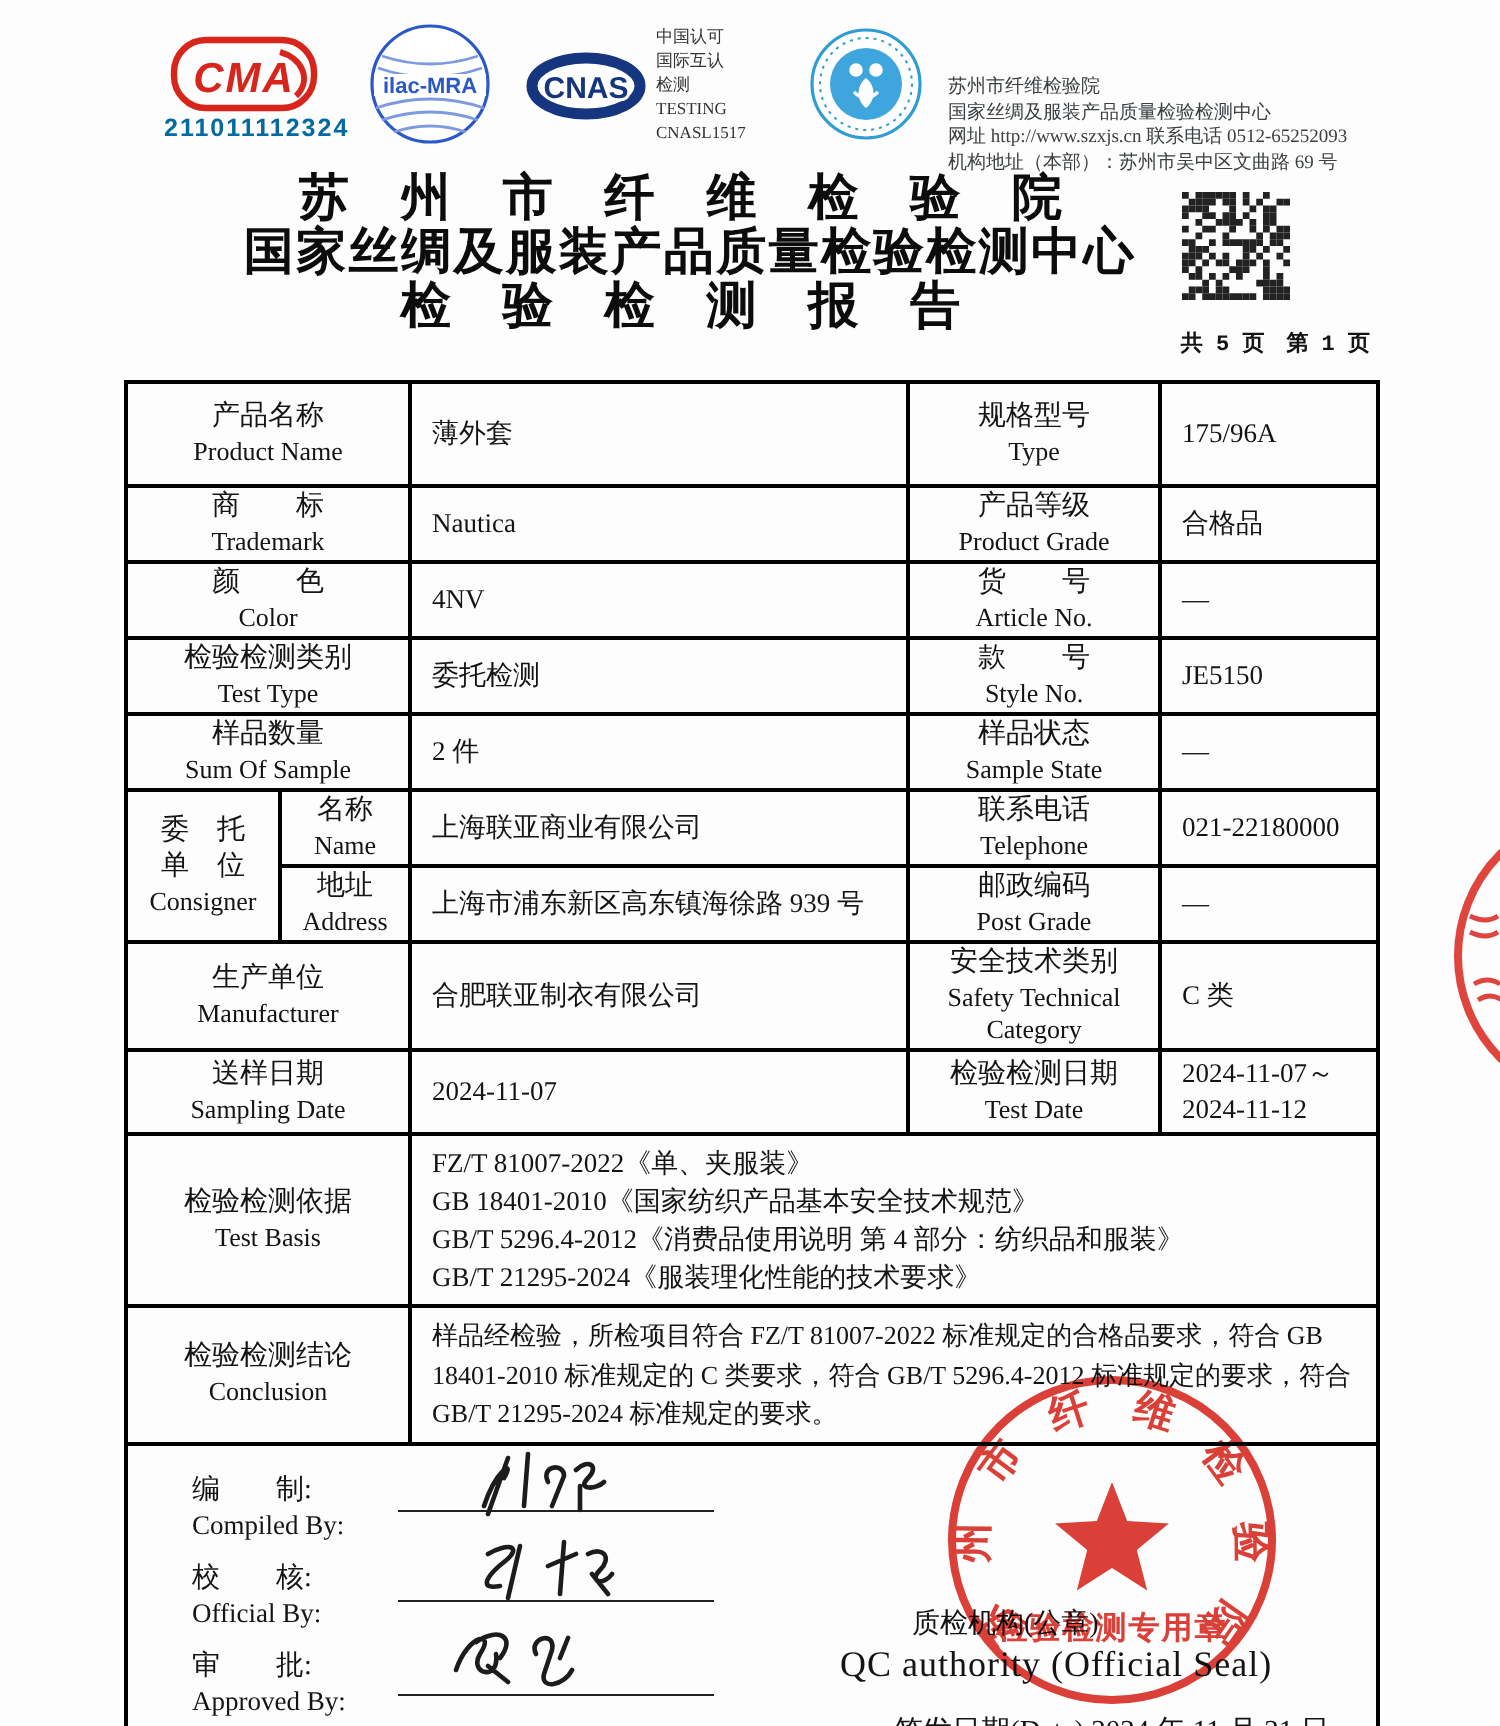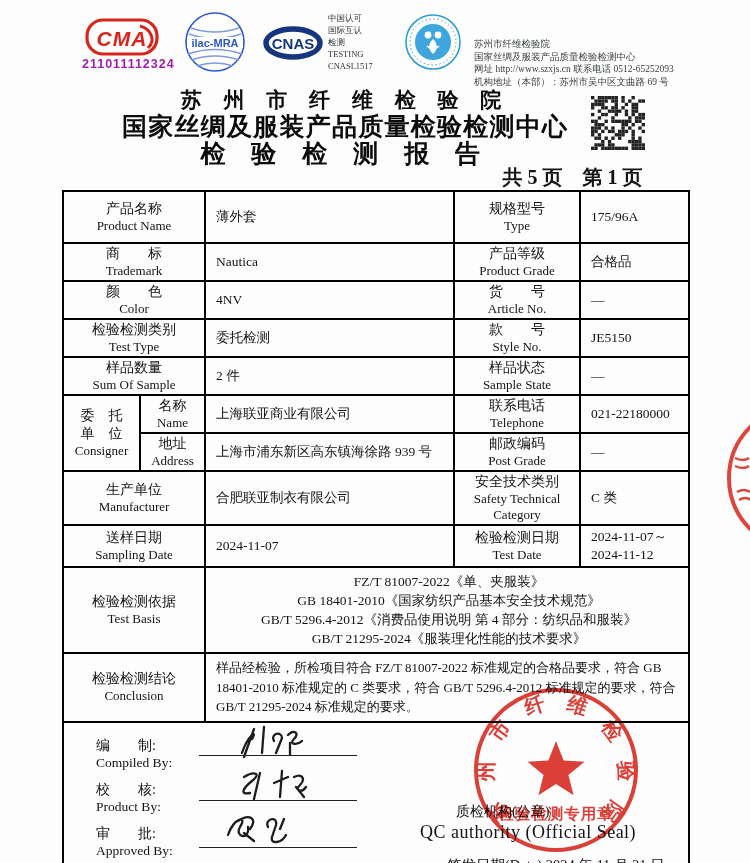--- a/index.html
+++ b/index.html
@@ -7,47 +7,47 @@
   #page {
     position:relative; width:750px; height:863px; margin:0 auto;
     background:#fdfdfd; overflow:hidden;
     font-family:"Liberation Serif","DejaVu Serif",serif; color:#141414;
   }
   .abs { position:absolute; }
   .ws-pre { white-space:pre-line; }
 
   
   .cma-num { left:82px; top:57px; width:100px; font-family:"Liberation Sans","DejaVu Sans",sans-serif;
-             font-weight:bold; font-size:12.5px; letter-spacing:1px; color:#a21caf; }
+             font-weight:bold; font-size:12.5px; letter-spacing:1px; color:#0369a1; }
   .cnas-side { left:328px; top:12px; font-size:8.5px; line-height:12px; color:#333;
                font-family:"Liberation Serif",serif; }
   .inst-info { left:474px; top:14px; font-size:9.5px; line-height:12.5px; color:#3c4043;margin-top:24px; }
 
   
   .title-block { left:40px; top:86px; width:610px; text-align:center;
                  font-family:"Liberation Sans","DejaVu Sans",sans-serif; font-weight:bold; color:#0c0c0c; }
-  .title-l1 { font-size:21px; letter-spacing:0.38em; line-height:27px; }
+  .title-l1 { font-size:25px; letter-spacing:0.38em; line-height:27px; }
   .title-l2 { font-size:25px; letter-spacing:0.05em; line-height:27px; }
   .title-l3 { font-size:25px; letter-spacing:0.38em; line-height:27px; }
   .qr { left:591px; top:96px; width:54px; height:54px; }
   .qr rect { fill:#222; }
 
   .meta-no   { left:95px;  top:164px; font-weight:bold; font-size:14.5px; }
-  .meta-page { left:460px; top:164px; width:225px; text-align:center; font-weight:bold; font-size:20px; }
+  .meta-page { left:460px; top:164px; width:225px; text-align:right; font-weight:bold; font-size:11px;font-family:Liberation Mono, monospace; }
 
   
   table.rep { position:absolute; left:62px; top:190px; width:626px;
               border-collapse:collapse; table-layout:fixed; }
   table.rep td { border:2px solid #000; vertical-align:middle; overflow:hidden; }
   td.lbl { text-align:center; padding:1px 2px; }
   td.lbl .cn { font-size:14px; line-height:18px; }
   td.lbl .en { font-size:13px; line-height:16px; }
   td.val { font-size:13.5px; padding:2px 6px 2px 10px; line-height:18px; }
   td.basis div { font-size:13.5px; line-height:19px; }
-  td.basis { padding:4px 6px 4px 10px;text-align:center; }
+  td.basis { padding:4px 6px 4px 10px; }
   td.concl { font-size:13px; line-height:19.5px; padding:4px 8px 4px 10px; }
 
   
   .signcell { position:relative; }
   .sig-label { position:absolute; font-size:14px; line-height:17px; }
   .sig-label .en { font-size:13.5px; }
   .sig-line { position:absolute; width:158px; border-bottom:1.6px solid #222; }
   .sig-svg { position:absolute; width:110px; height:40px; }
   .sig-svg path { stroke:#1c1c1c; stroke-width:2.3; fill:none; stroke-linecap:round; stroke-linejoin:round; }
   .qc-cn   { position:absolute; left:392px; top:80px;  font-size:14px; }
@@ -419,21 +419,21 @@
           <div>编　　制:</div>
               <div class="en">Compiled By:</div>
         </div>
         <div class="sig-line" style="left:135px;top:32px"></div>
         <svg class="sig-svg" style="left:160px;top:0px" viewBox="0 0 110 40" aria-label="刘佳">
           <path d="M18 30 C24 12 34 6 28 16 M30 6 L20 34 M40 4 L38 30 M50 18 C46 10 58 8 58 15 L52 30 M64 12 C70 6 76 10 70 16 C64 22 74 22 78 18 M66 20 L66 32"></path>
         </svg>
 
         <div class="sig-label" style="left:32px;top:58px">
           <div>校　　核:</div>
-              <div class="en">Product By:</div>
+              <div class="en">Official By:</div>
         </div>
         <div class="sig-line" style="left:135px;top:77px"></div>
         <svg class="sig-svg" style="left:158px;top:44px" viewBox="0 0 110 40" aria-label="郑相">
           <path d="M22 10 C32 4 40 6 30 14 C20 22 18 28 28 26 M38 6 L32 32 M52 16 L66 10 M60 4 L58 30 M72 10 C80 6 84 12 78 18 C72 24 80 26 84 20 M74 20 L82 30"></path>
         </svg>
 
         <div class="sig-label" style="left:32px;top:102px">
           <div>审　　批:</div>
               <div class="en">Approved By:</div>
         </div>

